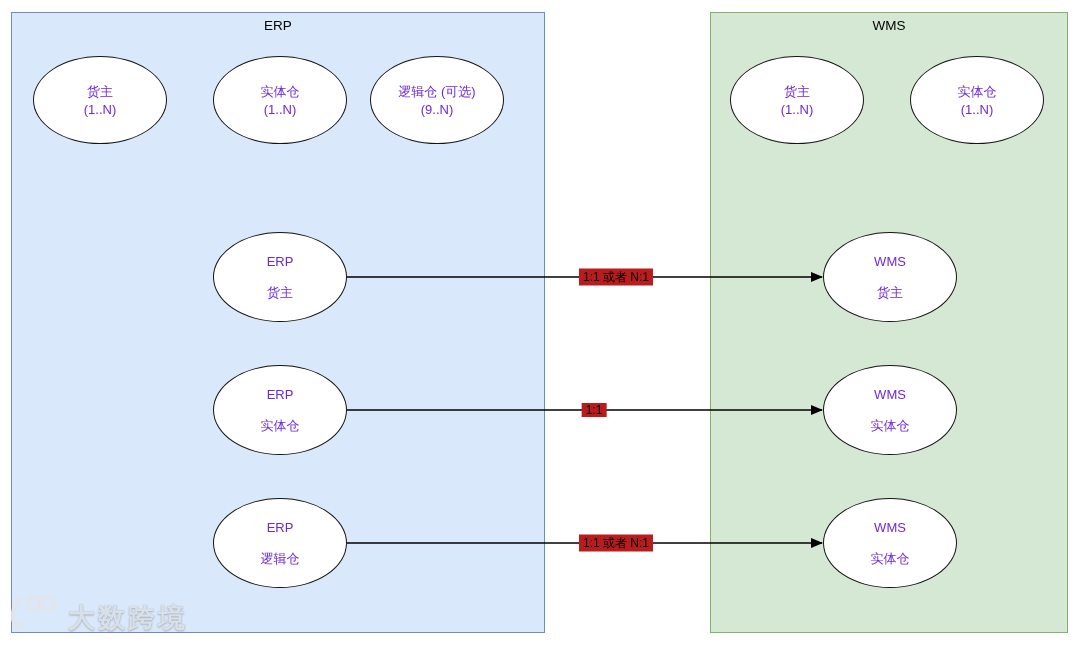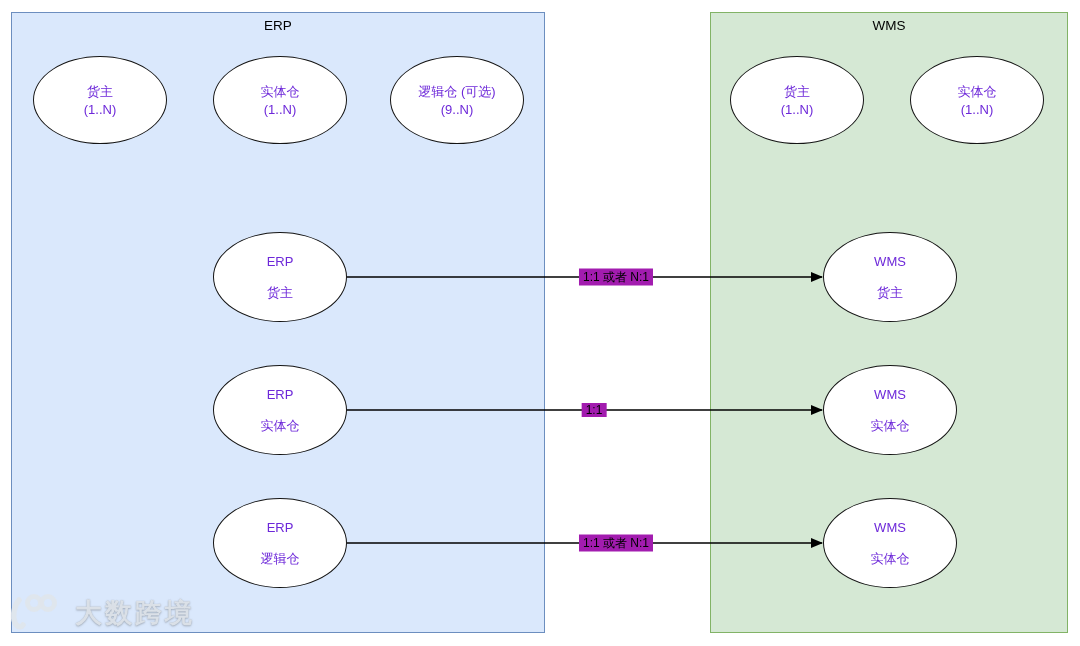--- a/index.html
+++ b/index.html
@@ -17,25 +17,25 @@
   .container-title.wms { left:710px; width:358px; }
   .node {
     position:absolute; box-sizing:border-box; background:#ffffff; border:1px solid #141414;
     border-radius:50%; display:flex; flex-direction:column; align-items:center;
     justify-content:center; text-align:center; font-size:13px; line-height:17px;
     color:#6d28d9; gap:1px; white-space:nowrap;
   }
   .node.spread { gap:14px; }
   svg.edge-layer { position:absolute; left:0; top:0; }
   .edge-label {
-    position:absolute; transform:translate(-50%,-50%); background:#a21caf;
+    position:absolute; transform:translate(-50%,-50%); background:#b91c1c;
     padding:0 4px; font-size:12px; color:#000; white-space:nowrap;
   }
   .watermark {
-    position:absolute; left:5px; top:590px; display:flex; align-items:center; gap:18px;
+    position:absolute; left:5px; top:590px; display:flex; align-items:flex-end; gap:11px;
   }
   .watermark-text {
     font-size:27px; font-weight:bold; letter-spacing:3px;
     color:rgba(224,229,235,0.92);
     text-shadow:0 1px 2px rgba(128,136,148,0.55), 0 0 1px rgba(148,156,168,0.65);
   }
 </style>
 </head>
 <body>
 
@@ -47,21 +47,21 @@
   <div class="container-title wms">WMS</div>
 
   <div class="node" style="left:33px;top:56px;width:134px;height:88px">
     <span>货主</span>
     <span>(1..N)</span>
   </div>
   <div class="node" style="left:213px;top:56px;width:134px;height:88px">
     <span>实体仓</span>
     <span>(1..N)</span>
   </div>
-  <div class="node" style="left:390px;top:56px;width:134px;height:88px">
+  <div class="node" style="left:370px;top:56px;width:134px;height:88px">
     <span>逻辑仓 (可选)</span>
     <span>(9..N)</span>
   </div>
 
   <div class="node" style="left:730px;top:56px;width:134px;height:88px">
     <span>货主</span>
     <span>(1..N)</span>
   </div>
   <div class="node" style="left:910px;top:56px;width:134px;height:88px">
     <span>实体仓</span>

